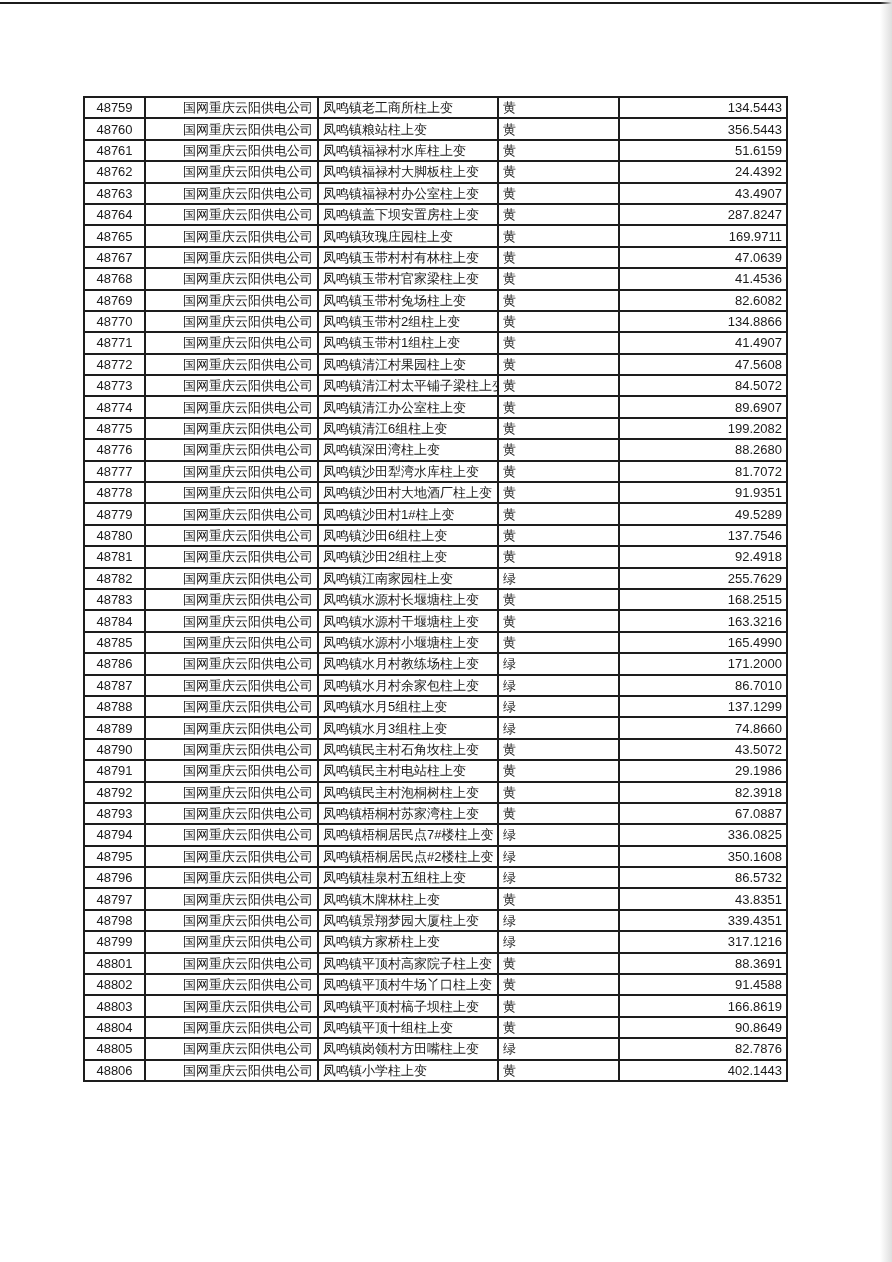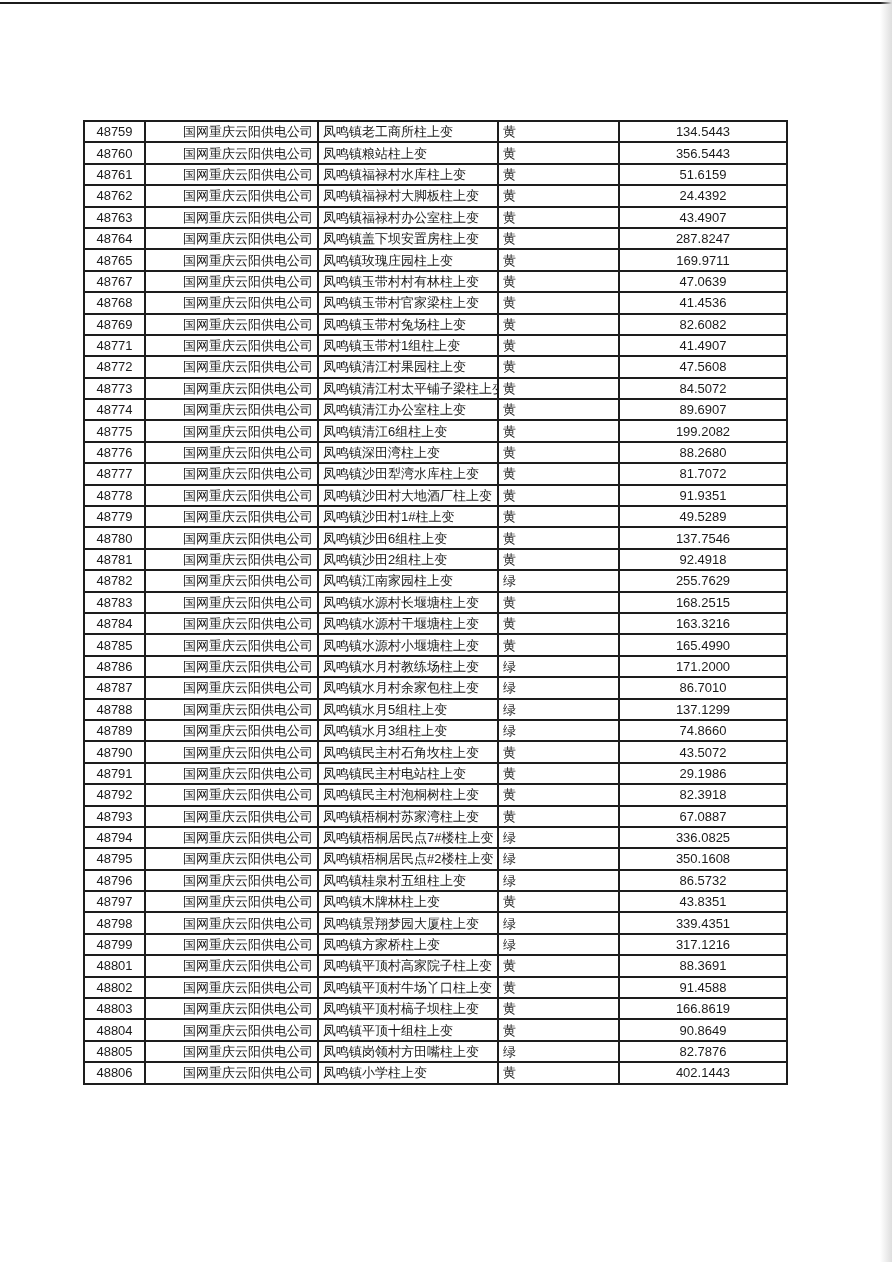--- a/index.html
+++ b/index.html
@@ -28,21 +28,21 @@
     top: 0;
     right: 0;
     width: 12px;
     height: 1262px;
     background: linear-gradient(to right, rgba(255,255,255,0), #dedede);
     pointer-events: none;
   }
   .table-wrap {
     position: absolute;
     left: 83px;
-    top: 120px;
+    top: 96px;
     width: 703px;
   }
   table.data-grid {
     border-collapse: collapse;
     table-layout: fixed;
     width: 703px;
     font-size: 13px;
   }
   table.data-grid td {
     border: 2px solid #1d1d1d;
@@ -50,21 +50,21 @@
     padding: 0 4px;
     vertical-align: middle;
     white-space: nowrap;
     overflow: hidden;
     line-height: 19px;
   }
   td.col-id     { text-align: center; padding: 0 2px; }
   td.col-company{ text-align: right; }
   td.col-name   { text-align: left; }
   td.col-flag   { text-align: left; }
-  td.col-value  { text-align: center; }
+  td.col-value  { text-align: right; }
 </style>
 </head>
 <body>
 
 <div class="top-rule"></div>
 <div class="right-edge"></div>
 
 <div class="table-wrap">
   <table class="data-grid">
     <colgroup>
@@ -139,20 +139,27 @@
           <td class="col-value">41.4536</td>
         </tr>
         <tr>
           <td class="col-id">48769</td>
           <td class="col-company">国网重庆云阳供电公司</td>
           <td class="col-name">凤鸣镇玉带村兔场柱上变</td>
           <td class="col-flag">黄</td>
           <td class="col-value">82.6082</td>
         </tr>
         <tr>
+          <td class="col-id">48770</td>
+          <td class="col-company">国网重庆云阳供电公司</td>
+          <td class="col-name">凤鸣镇玉带村2组柱上变</td>
+          <td class="col-flag">黄</td>
+          <td class="col-value">134.8866</td>
+        </tr>
+        <tr>
           <td class="col-id">48771</td>
           <td class="col-company">国网重庆云阳供电公司</td>
           <td class="col-name">凤鸣镇玉带村1组柱上变</td>
           <td class="col-flag">黄</td>
           <td class="col-value">41.4907</td>
         </tr>
         <tr>
           <td class="col-id">48772</td>
           <td class="col-company">国网重庆云阳供电公司</td>
           <td class="col-name">凤鸣镇清江村果园柱上变</td>

